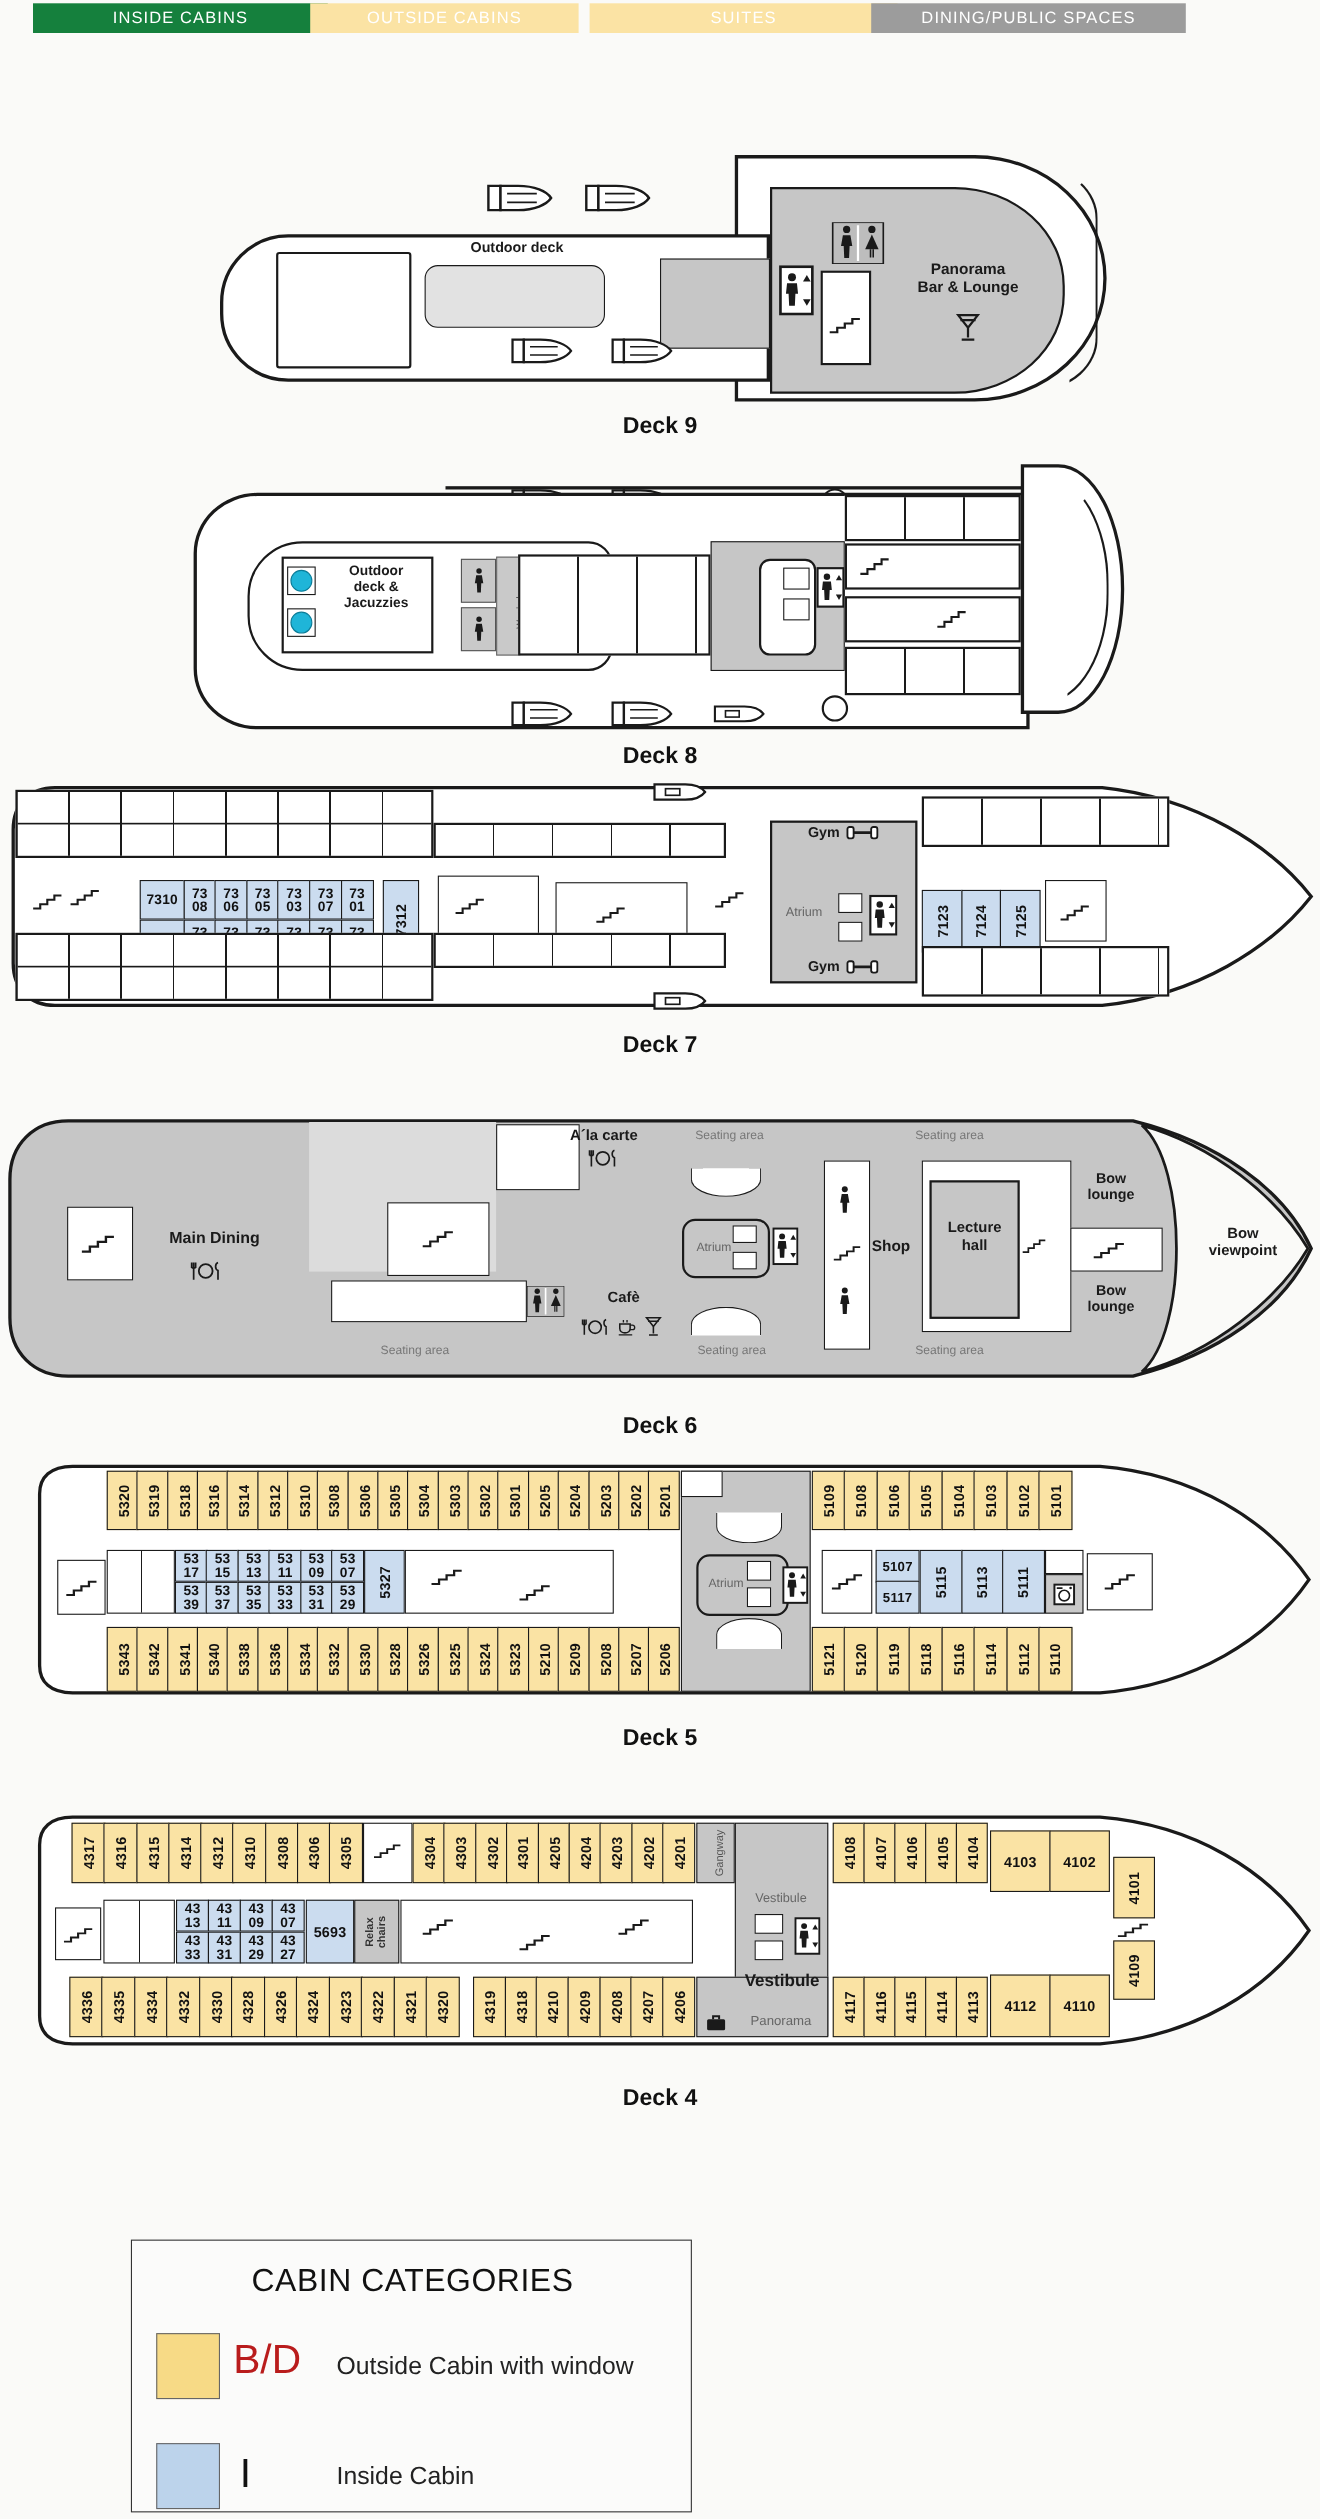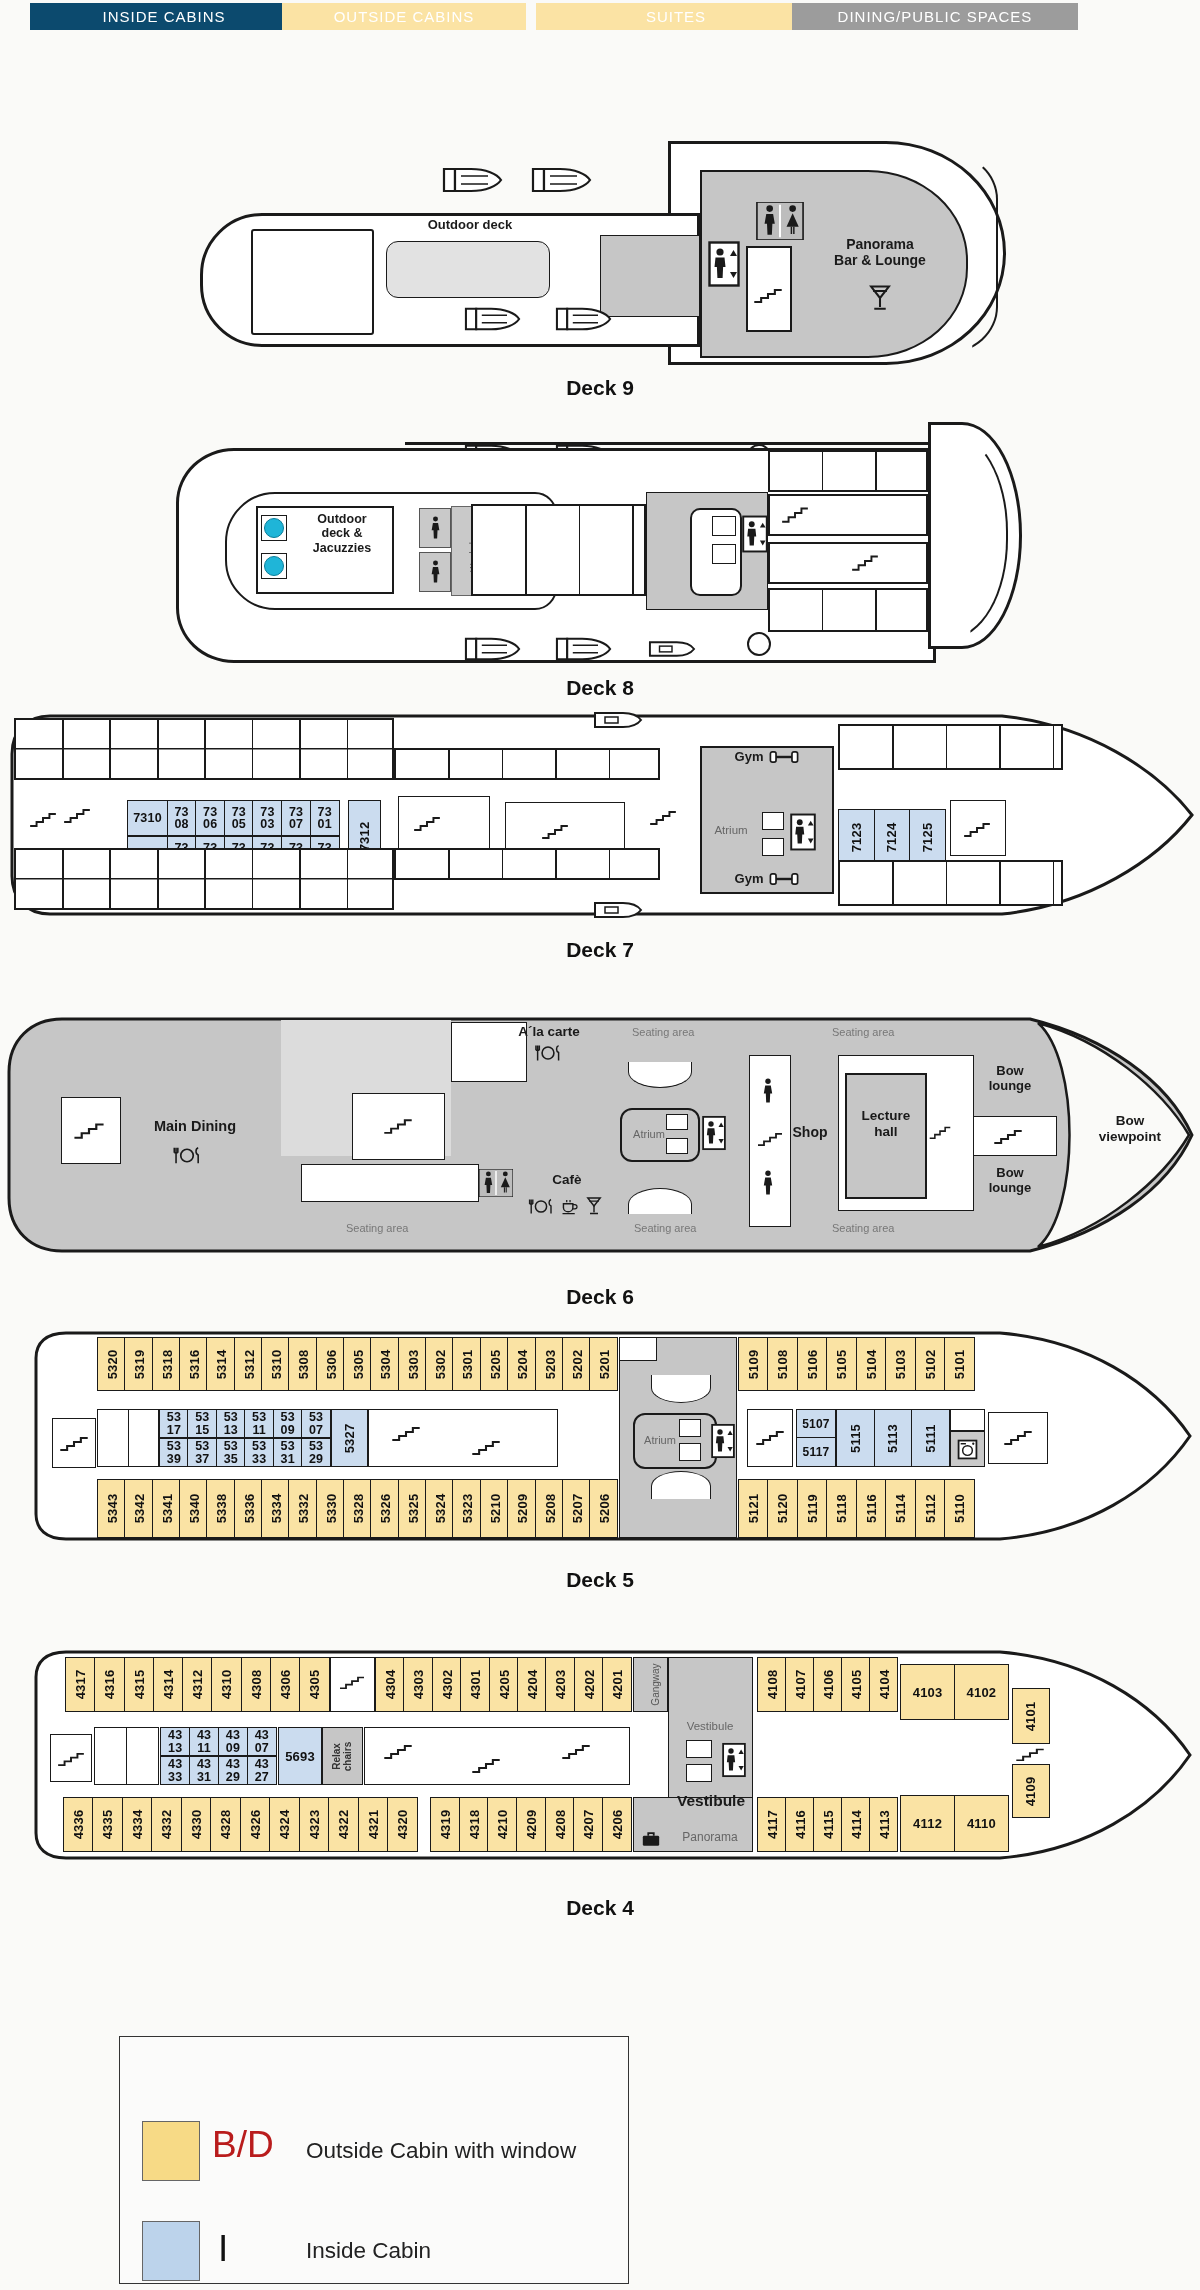--- a/index.html
+++ b/index.html
@@ -47,21 +47,21 @@
   .qu{position:absolute;border:1.5px solid #1a1a1a;border-bottom:none;background:#fff;
       border-radius:60px 60px 0 0/30px 30px 0 0;box-sizing:border-box}
   .hdr{position:absolute;top:3px;height:27px;display:grid;place-items:center;
        font:400 15px/1 "Liberation Sans",sans-serif;color:#fff;letter-spacing:1px}
   .legendbox{position:absolute;border:1.5px solid #333;background:#FBFBFA;box-sizing:border-box}
   svg.hullsvg{position:absolute;left:0;top:0}
 </style>
 </head>
 <body>
 
-<div class="hdr" style="left:30px;width:268px;background:#0c4a6e">
+<div class="hdr" style="left:30px;width:268px;background:#15803d">
     <span>INSIDE CABINS</span>
   </div>
 <div class="hdr" style="left:282px;width:244px;background:#FBE3A4">
     <span>OUTSIDE CABINS</span>
   </div>
 <div class="hdr" style="left:536px;width:280px;background:#FBE3A4">
     <span>SUITES</span>
   </div>
 <div class="hdr" style="left:792px;width:286px;background:#9C9C9C">
     <span>DINING/PUBLIC SPACES</span>
@@ -1202,19 +1202,20 @@
     </div>
   <span class="icon" style="left:1014px;top:100px;width:32px;height:16px">
       <svg viewBox="0 0 28 18" preserveAspectRatio="none">
         <path d="M2 16 h6 v-4 h6 v-4 h6 v-4 h6" fill="none" stroke="#1a1a1a" stroke-width="1.8"></path>
       </svg>
     </span>
 </div>
 <div class="decklabel" style="top:1896px">Deck 4</div>
 
 <div class="legendbox" style="left:119px;top:2036px;width:510px;height:248px">
+  <div class="abs" style="left:0;top:22px;width:510px;text-align:center;font:400 29px/1.1 'Liberation Sans',sans-serif;letter-spacing:.5px;color:#111">CABIN CATEGORIES</div>
   <div class="abs" style="left:22px;top:84px;width:56px;height:58px;background:#F7DA86;border:1.5px solid #666"></div>
   <div class="abs" style="left:92px;top:88px;width:80px;font:400 37px/1.1 'Liberation Sans',sans-serif;color:#b91c1c">B/D</div>
   <div class="abs" style="left:186px;top:102px;width:320px;font:400 22.5px/1.1 'Liberation Sans',sans-serif;color:#222">Outside Cabin with window</div>
   <div class="abs" style="left:22px;top:184px;width:56px;height:58px;background:#BCD3EB;border:1.5px solid #666"></div>
   <div class="abs" style="left:98px;top:192px;width:60px;font:400 37px/1.1 'Liberation Sans',sans-serif;color:#111">I</div>
   <div class="abs" style="left:186px;top:202px;width:320px;font:400 22.5px/1.1 'Liberation Sans',sans-serif;color:#222">Inside Cabin</div>
 </div>
 
 </body></html>

